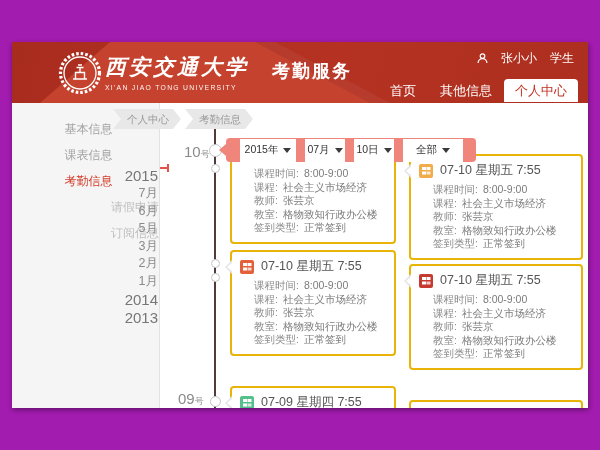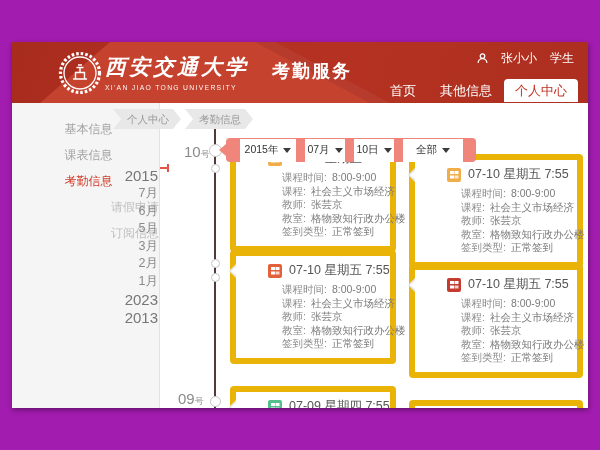--- a/index.html
+++ b/index.html
@@ -58,21 +58,21 @@
                     border:6px solid transparent; border-right:7px solid #f0857b; border-left:0; }
   .dd { height:23px; background:#fff; border-radius:0; display:flex; align-items:center; justify-content:center;
         gap:5px; font-size:10.5px; color:#333; cursor:pointer; }
   .dd .caret { width:0; height:0; border-left:4px solid transparent; border-right:4px solid transparent; border-top:5px solid #3a3a3a; }
   .dd-year { width:56px; } .dd-month { width:40px; } .dd-day { width:40px; } .dd-type { width:60px; }
   .list-btn { position:absolute; left:498px; top:95px; width:64px; height:22px; line-height:20px; text-align:center;
               background:linear-gradient(#ffffff,#efefef); border:1px solid #c6c6c6; border-radius:3px;
               color:#777; font-size:11.5px; z-index:30; cursor:pointer; }
 
   
-  .card { position:absolute; background:#fff; border:6px solid #eab308; border-radius:4px; z-index:10;padding-left:24px; }
+  .card { position:absolute; background:#fff; border:2px solid #eab308; border-radius:4px; z-index:10; }
   .card.left { left:218px; width:166px; }
   .card.rightcol { left:397px; width:174px; }
   .card-head { display:flex; align-items:center; gap:7px; padding:6px 8px 1px 8px; }
   .cal-icon { width:14px; height:14px; border-radius:2px; position:relative; flex:none; }
   .cal-icon i { position:absolute; left:3px; top:3px; width:3.5px; height:3.5px; background:#fff;
                 box-shadow:4.5px 0 0 #fff, 0 4.5px 0 #fff, 4.5px 4.5px 0 rgba(255,255,255,.75); }
   .card-date { font-size:12.5px; color:#555; white-space:nowrap; }
   .card-rows { padding:3px 8px 7px 22px; }
   .crow { font-size:10.5px; line-height:13.6px; color:#888; white-space:nowrap; }
   .crow .lbl { color:#8d8d8d; margin-right:5px; }
@@ -134,21 +134,21 @@
     </div>
 
     <div class="months">
       <div class="m-yr">2015</div>
       <div class="m-mo">7月</div>
       <div class="m-mo">6月</div>
       <div class="m-mo">5月</div>
       <div class="m-mo">3月</div>
       <div class="m-mo">2月</div>
       <div class="m-mo">1月</div>
-      <div class="m-yr">2023</div>
+      <div class="m-yr">2014</div>
       <div class="m-yr">2013</div>
     </div>
     <div class="tick"></div>
 
     <div class="tl-line"></div>
     <div class="dot" style="left:197px;top:102px;width:13px;height:13px;"></div>
     <div class="dot" style="left:199px;top:122px;width:9px;height:9px;"></div>
     <div class="dot" style="left:199px;top:217px;width:9px;height:9px;"></div>
     <div class="dot" style="left:199px;top:231px;width:9px;height:9px;"></div>
     <div class="dot" style="left:198px;top:354px;width:11px;height:11px;"></div>

